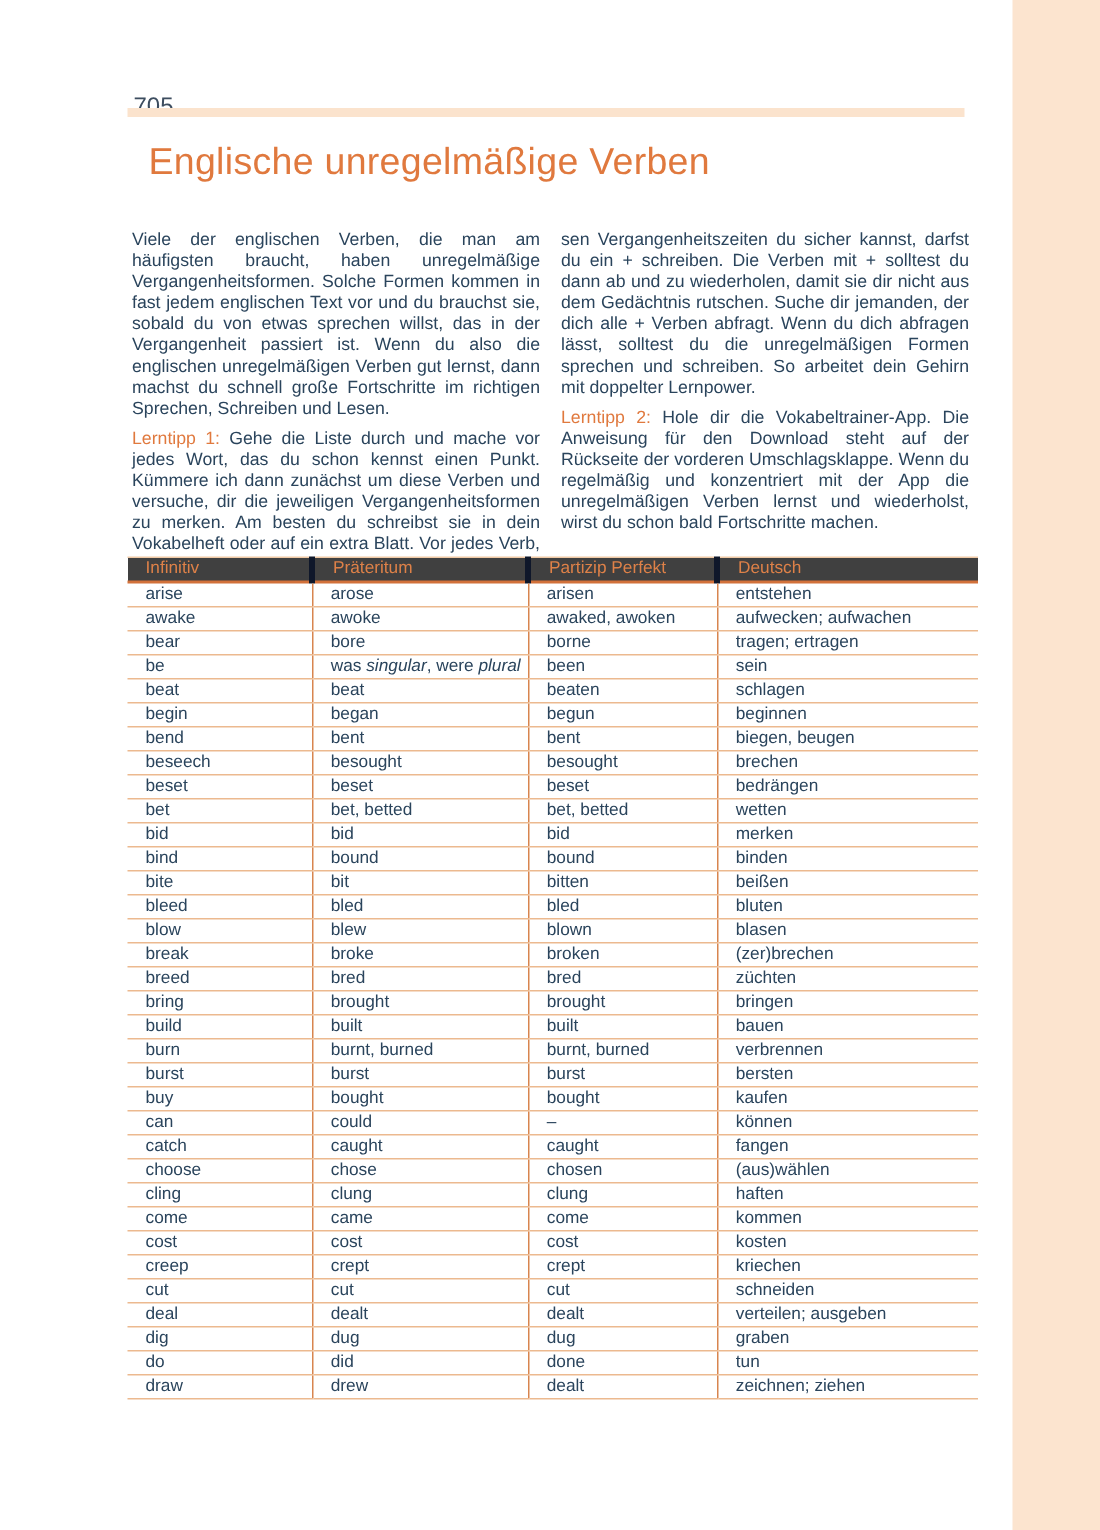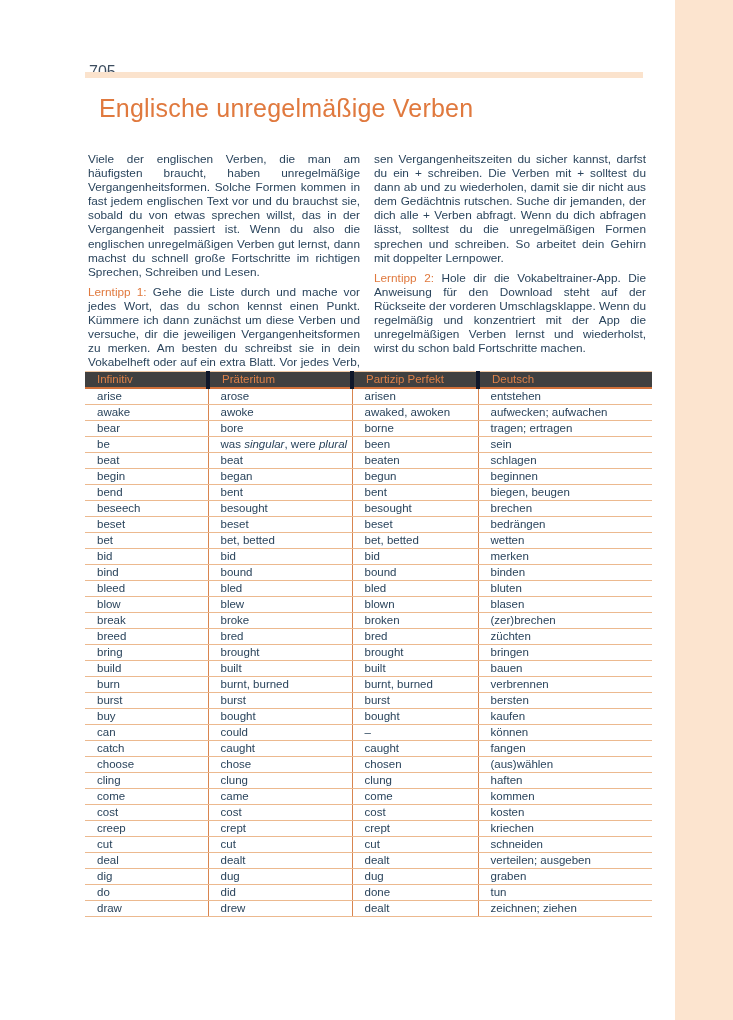--- a/index.html
+++ b/index.html
@@ -171,20 +171,26 @@
         <td>bid</td>
         <td>merken</td>
       </tr>
       <tr>
         <td>bind</td>
         <td>bound</td>
         <td>bound</td>
         <td>binden</td>
       </tr>
       <tr>
+        <td>bite</td>
+        <td>bit</td>
+        <td>bitten</td>
+        <td>beißen</td>
+      </tr>
+      <tr>
         <td>bleed</td>
         <td>bled</td>
         <td>bled</td>
         <td>bluten</td>
       </tr>
       <tr>
         <td>blow</td>
         <td>blew</td>
         <td>blown</td>
         <td>blasen</td>

